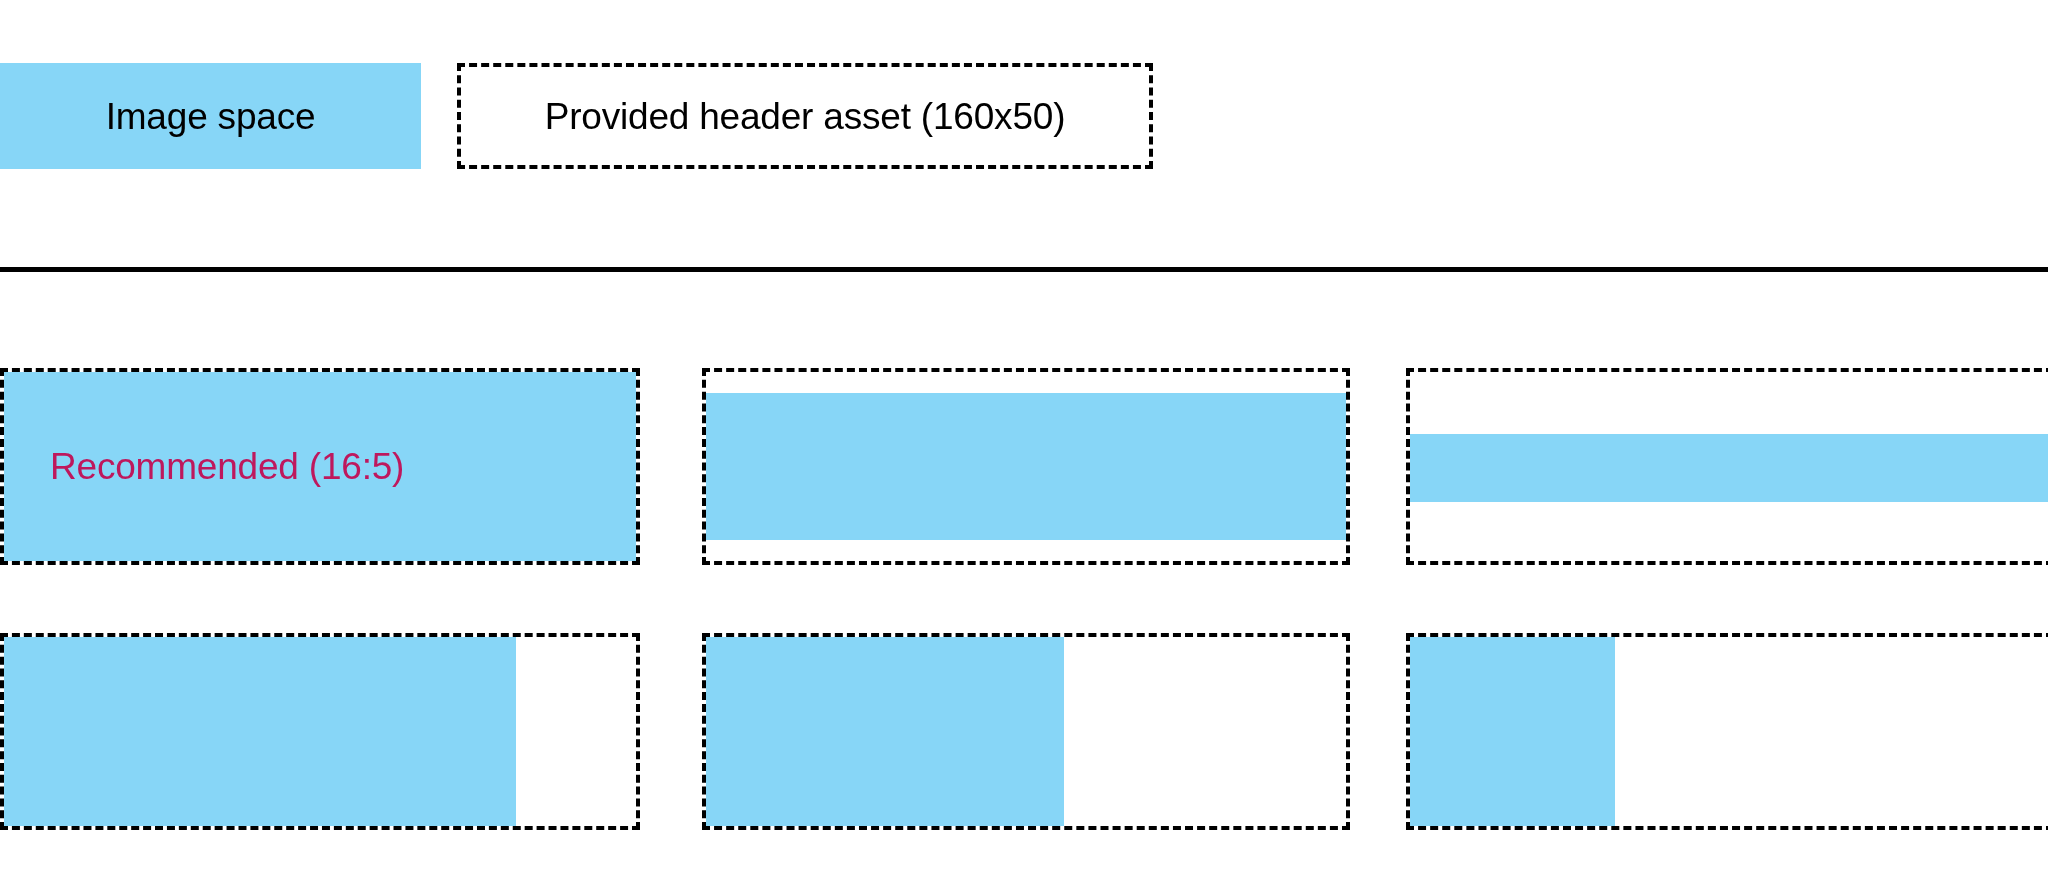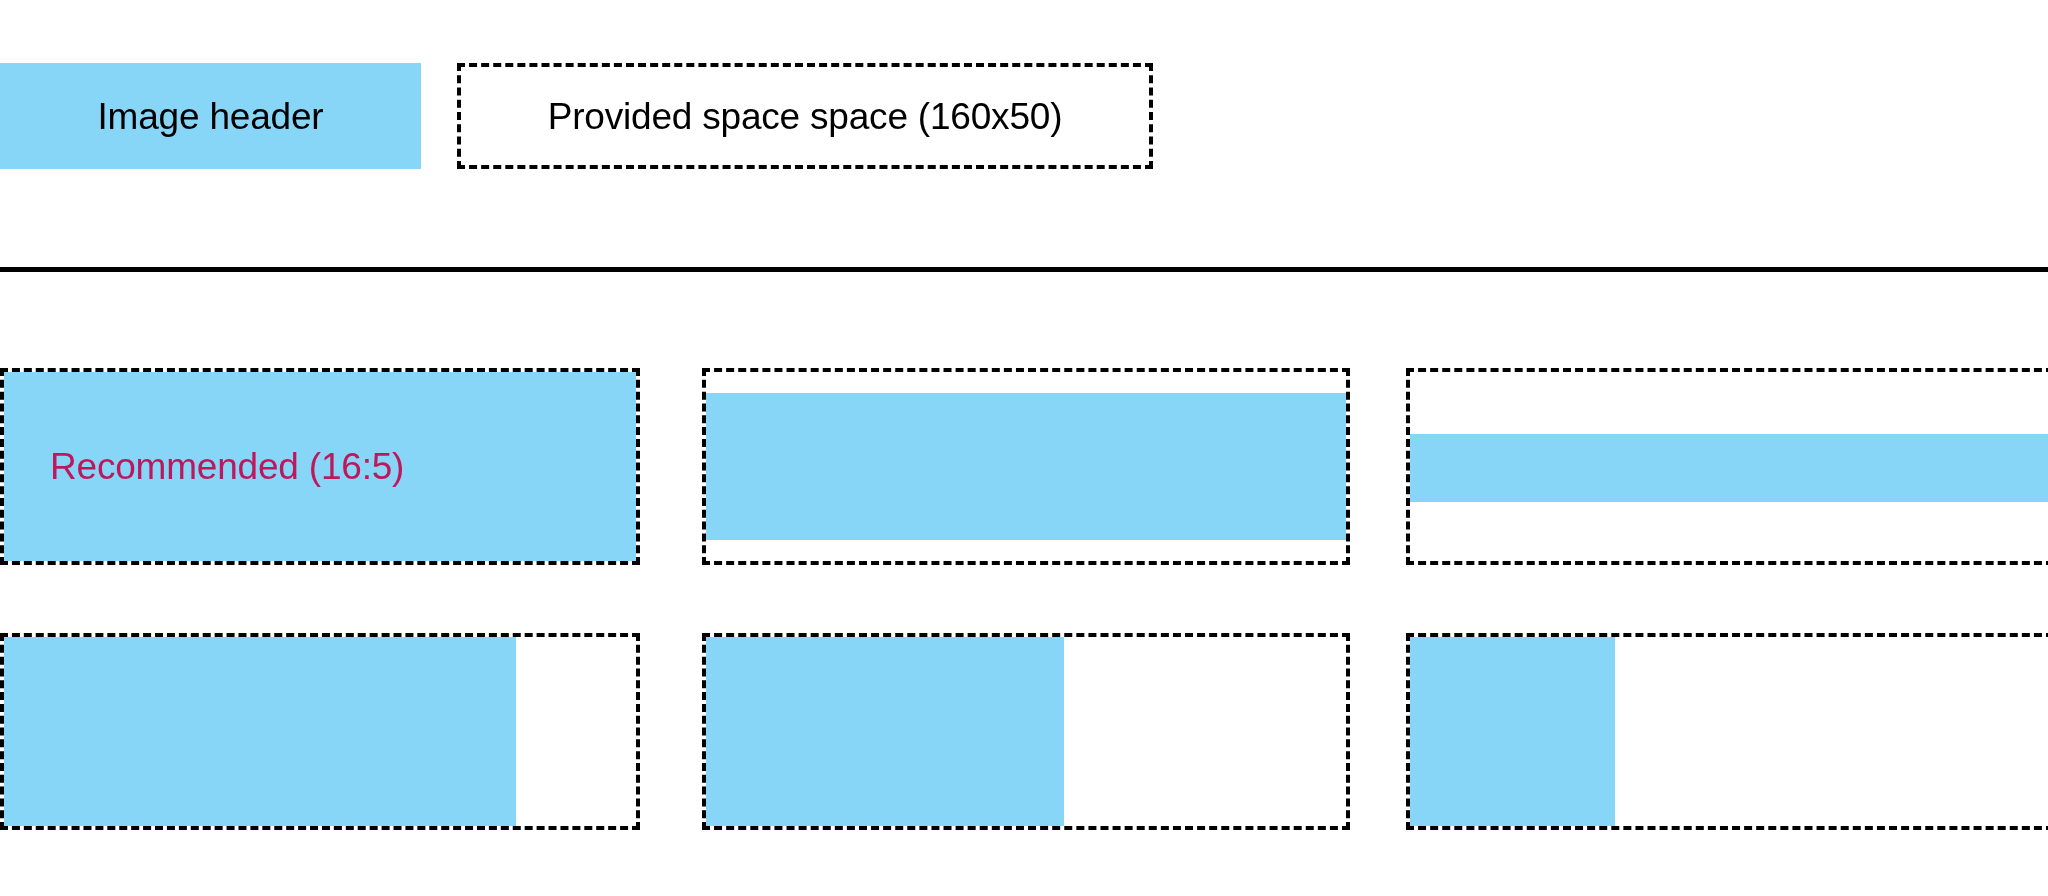--- a/index.html
+++ b/index.html
@@ -125,25 +125,25 @@
     white-space: nowrap;
   }
 </style>
 </head>
 <body>
 
 <div class="page">
 
   <div class="legend">
     <div class="legend-swatch">
-      <span class="legend-swatch-label">Image header</span>
+      <span class="legend-swatch-label">Image space</span>
     </div>
     <div class="legend-spacer"></div>
     <div class="legend-outline">
-      <span class="legend-outline-label">Provided space space (160x50)</span>
+      <span class="legend-outline-label">Provided header asset (160x50)</span>
     </div>
   </div>
 
   <div class="divider"></div>
 
   <div class="grid">
 
     <div class="grid-row">
       <div class="cell col0">
         <div class="fill" style="left: 0%; top: 0%; width: 100%; height: 100%; background: rgb(135, 214, 247);"></div>

